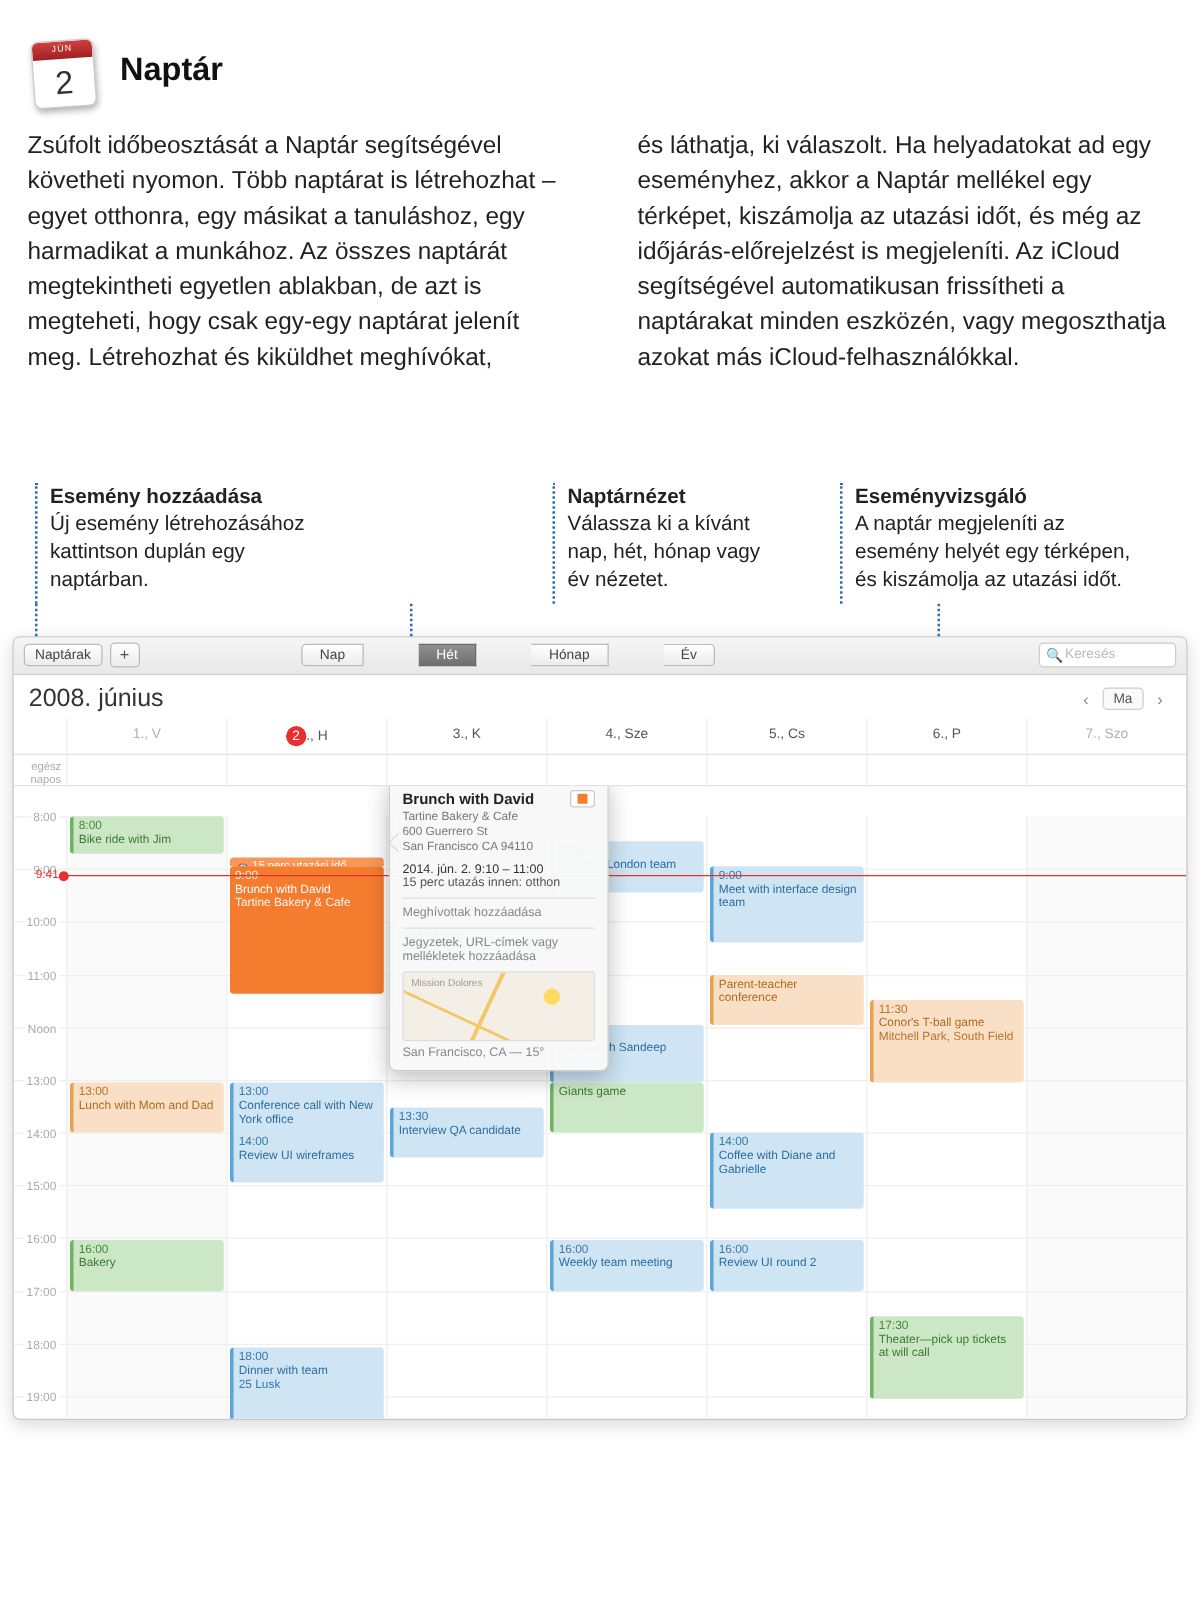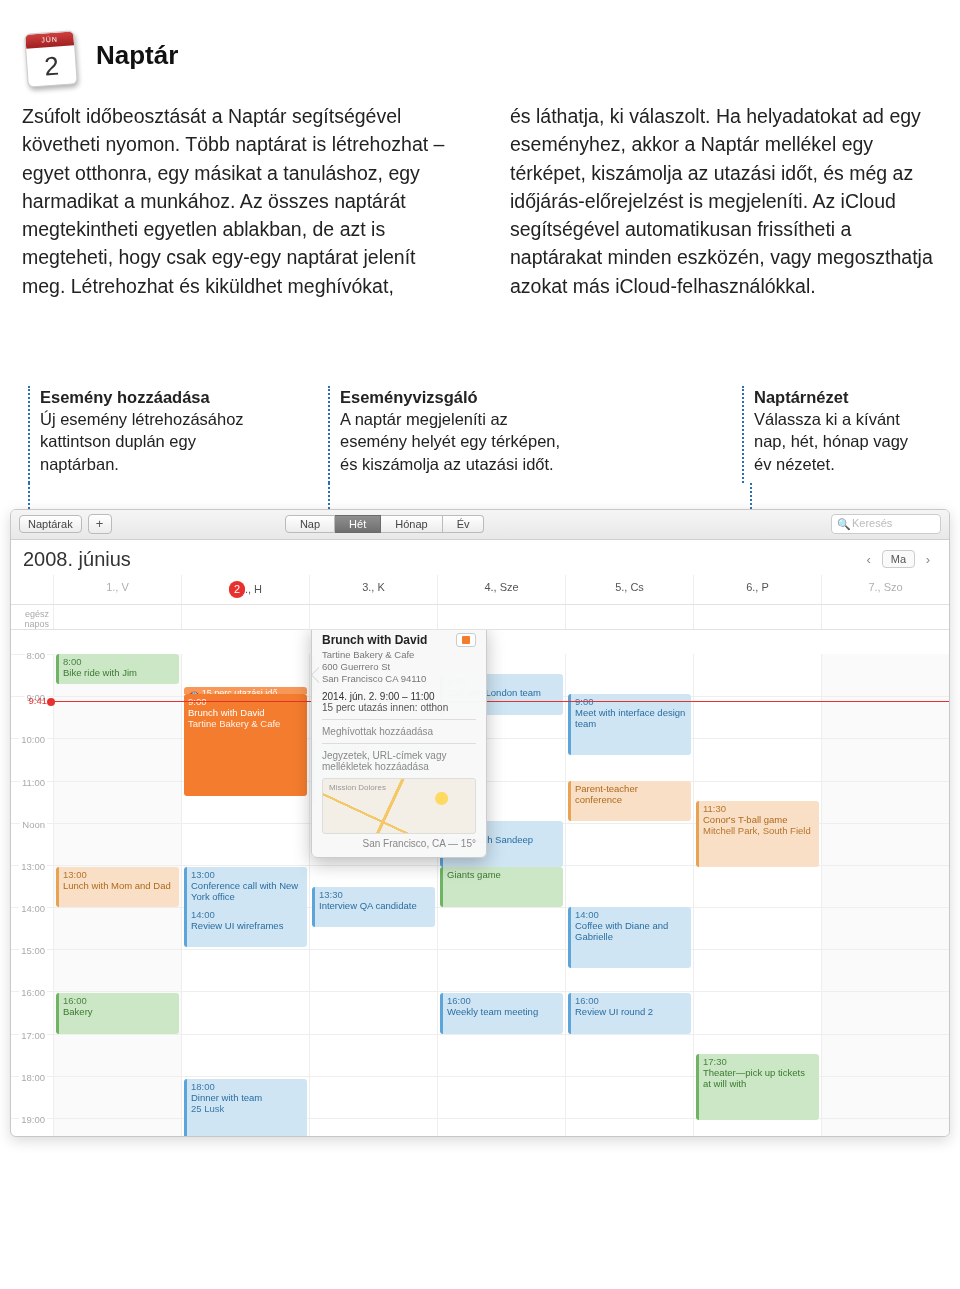--- a/index.html
+++ b/index.html
@@ -107,21 +107,21 @@
     width: 24px; height: 20px; text-align: center;
     font-size: 13px; color: #555; line-height: 18px;
   }
   .tb-center { margin: 0 auto; display: flex; }
   .seg {
     border: 1px solid #bbb; padding: 2px 14px;
     font-size: 11px; color: #444; background: linear-gradient(#fff,#ececec);
   }
   .seg.first { border-radius: 4px 0 0 4px; }
   .seg.last  { border-radius: 0 4px 4px 0; }
-  .seg.mid   { border-left: none; }
+  .seg.mid   { border-left: none; margin-left: 44px; }
   .seg.active {
     background: linear-gradient(#8f8f8f,#6f6f6f);
     color: #fff; border-color: #6a6a6a;
   }
   .tb-right {
     display: flex; align-items: center; gap: 4px;
     margin-left: auto; color: #999; font-size: 11px;
   }
   .tb-search {
     border: 1px solid #ccc; border-radius: 4px;
@@ -294,21 +294,21 @@
       linear-gradient(115deg, transparent 44%, #f4c869 44.2% 46%, transparent 46.2%),
       linear-gradient(25deg, transparent 30%, #f4c869 30.2% 32%, transparent 32.2%),
       #f4efe6;
     position: relative;
   }
   .popover .map::after {
     content: attr(data-lbl);
     position:absolute;left:6px;top:4px;font-size:8px;color:#999;
   }
   .popover .weather {
-    text-align:right;font-size:10px;color:#888;padding-top:4px;
+    text-align:left;font-size:10px;color:#888;padding-top:4px;
   }
   .popover::before {
     content:""; position:absolute; left:-8px; top:42px;
     border: 8px solid transparent; border-right-color: rgba(248,248,248,0.98);
     filter: drop-shadow(-1px 0 0 #ccc);
   }
 </style>
 </head>
 <body>
 
@@ -325,27 +325,27 @@
 <div class="intro">
   <div class="intro-col">Zsúfolt időbeosztását a Naptár segítségével követheti nyomon. Több naptárat is létrehozhat – egyet otthonra, egy másikat a tanuláshoz, egy harmadikat a munkához. Az összes naptárát megtekintheti egyetlen ablakban, de azt is megteheti, hogy csak egy-egy naptárat jelenít meg. Létrehozhat és kiküldhet meghívókat,</div>
   <div class="intro-col">és láthatja, ki válaszolt. Ha helyadatokat ad egy eseményhez, akkor a Naptár mellékel egy térképet, kiszámolja az utazási időt, és még az időjárás-előrejelzést is megjeleníti. Az iCloud segítségével automatikusan frissítheti a naptárakat minden eszközén, vagy megoszthatja azokat más iCloud-felhasználókkal.</div>
 </div>
 
 <div class="callouts">
   <div class="callout c1">
     <div class="ct">Esemény hozzáadása</div>
     <div>Új esemény létrehozásához kattintson duplán egy naptárban.</div>
   </div>
+  <div class="callout c3">
+    <div class="ct">Naptárnézet</div>
+    <div>Válassza ki a kívánt nap, hét, hónap vagy év nézetet.</div>
+  </div>
   <div class="callout c2">
     <div class="ct">Eseményvizsgáló</div>
     <div>A naptár megjeleníti az esemény helyét egy térképen, és kiszámolja az utazási időt.</div>
-  </div>
-  <div class="callout c3">
-    <div class="ct">Naptárnézet</div>
-    <div>Válassza ki a kívánt nap, hét, hónap vagy év nézetet.</div>
   </div>
 </div>
 <div class="connectors">
   <div class="dot-line dl1"></div>
   <div class="dot-line dl2"></div>
   <div class="dot-line dl3"></div>
 </div>
 
 <div class="cal-window">
 
@@ -567,21 +567,21 @@
           <div class="hline" style="top: 75%;"></div>
           <div class="hline" style="top: 83.3333%;"></div>
           <div class="hline" style="top: 91.6667%;"></div>
           <div class="ev orange" style="top: 29%; height: 13%;">
             <div class="et">11:30</div>
             <div class="en">Conor's T-ball game</div>
             <div class="et">Mitchell Park, South Field</div>
           </div>
           <div class="ev green" style="top: 79%; height: 13%;">
             <div class="et">17:30</div>
-            <div class="en">Theater—pick up tickets at will with</div>
+            <div class="en">Theater—pick up tickets at will call</div>
           </div>
         </div>
         <div class="daycol wk">
           <div class="hline" style="top: 8.33333%;"></div>
           <div class="hline" style="top: 16.6667%;"></div>
           <div class="hline" style="top: 25%;"></div>
           <div class="hline" style="top: 33.3333%;"></div>
           <div class="hline" style="top: 41.6667%;"></div>
           <div class="hline" style="top: 50%;"></div>
           <div class="hline" style="top: 58.3333%;"></div>
@@ -599,21 +599,21 @@
         <span>Brunch with David</span>
         <span class="cal-tag">
             <span></span>
           </span>
       </div>
       <div class="locline">
         <div>Tartine Bakery &amp; Cafe</div>
         <div>600 Guerrero St</div>
         <div>San Francisco CA 94110</div>
       </div>
-      <div class="dtline">2014. jún. 2.  9:00 – 11:00</div>
+      <div class="dtline">2014. jún. 2.  9:10 – 11:00</div>
       <div class="trline">15 perc utazás innen: otthon</div>
       <div class="sect">Meghívottak hozzáadása</div>
       <div class="sect">Jegyzetek, URL-címek vagy mellékletek hozzáadása</div>
       <div class="map" data-lbl="Mission Dolores"></div>
       <div class="weather">San Francisco, CA — 15°</div>
     </div>
   </div>
 
 </div>
 

